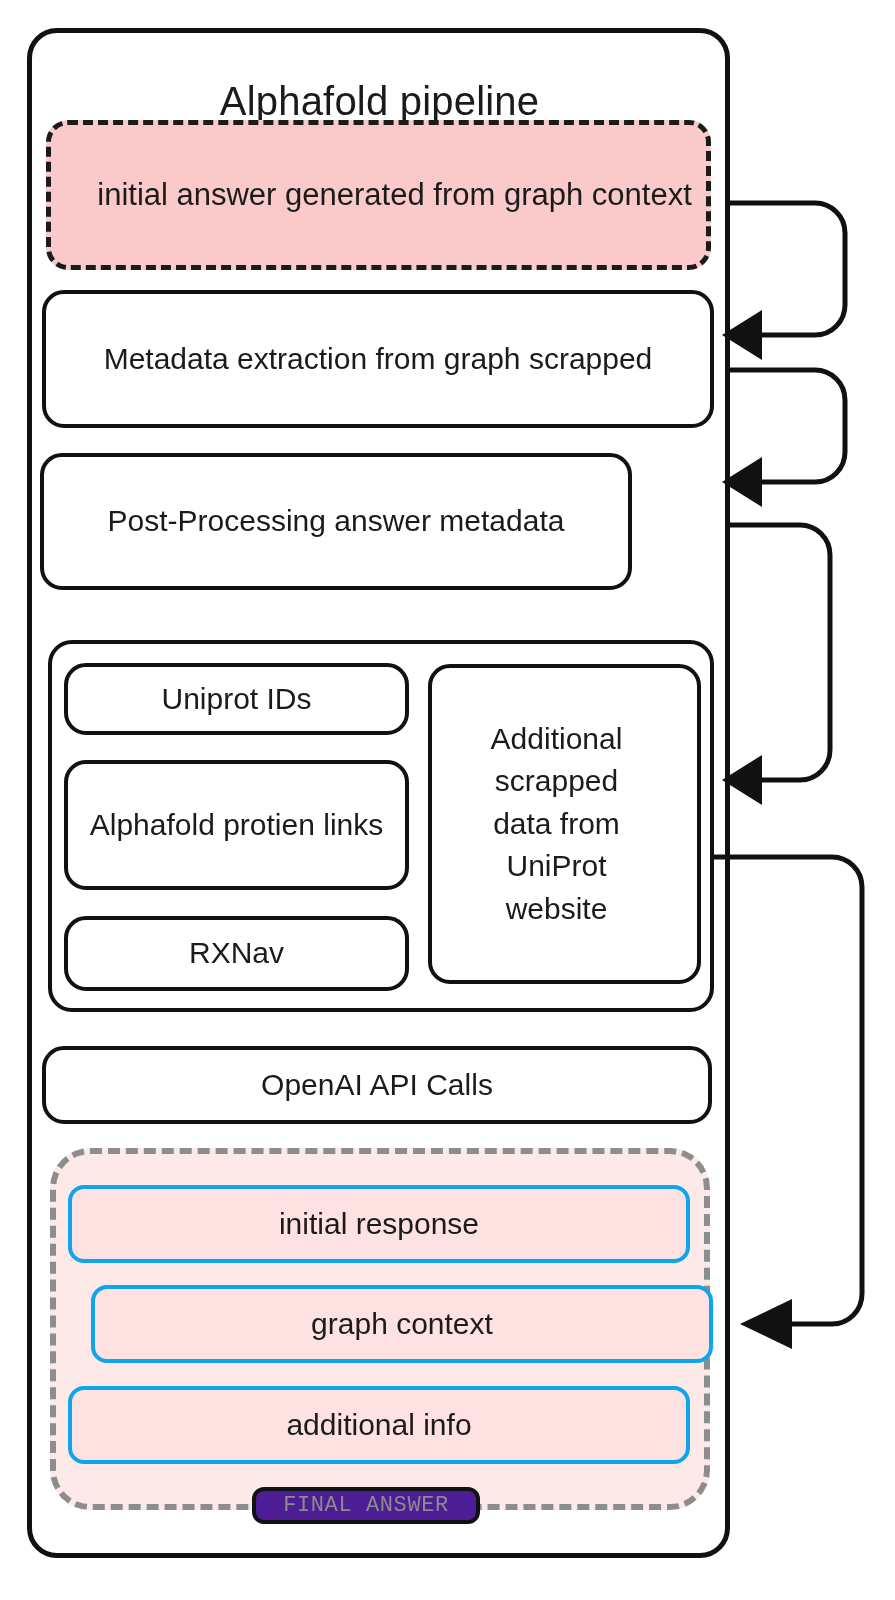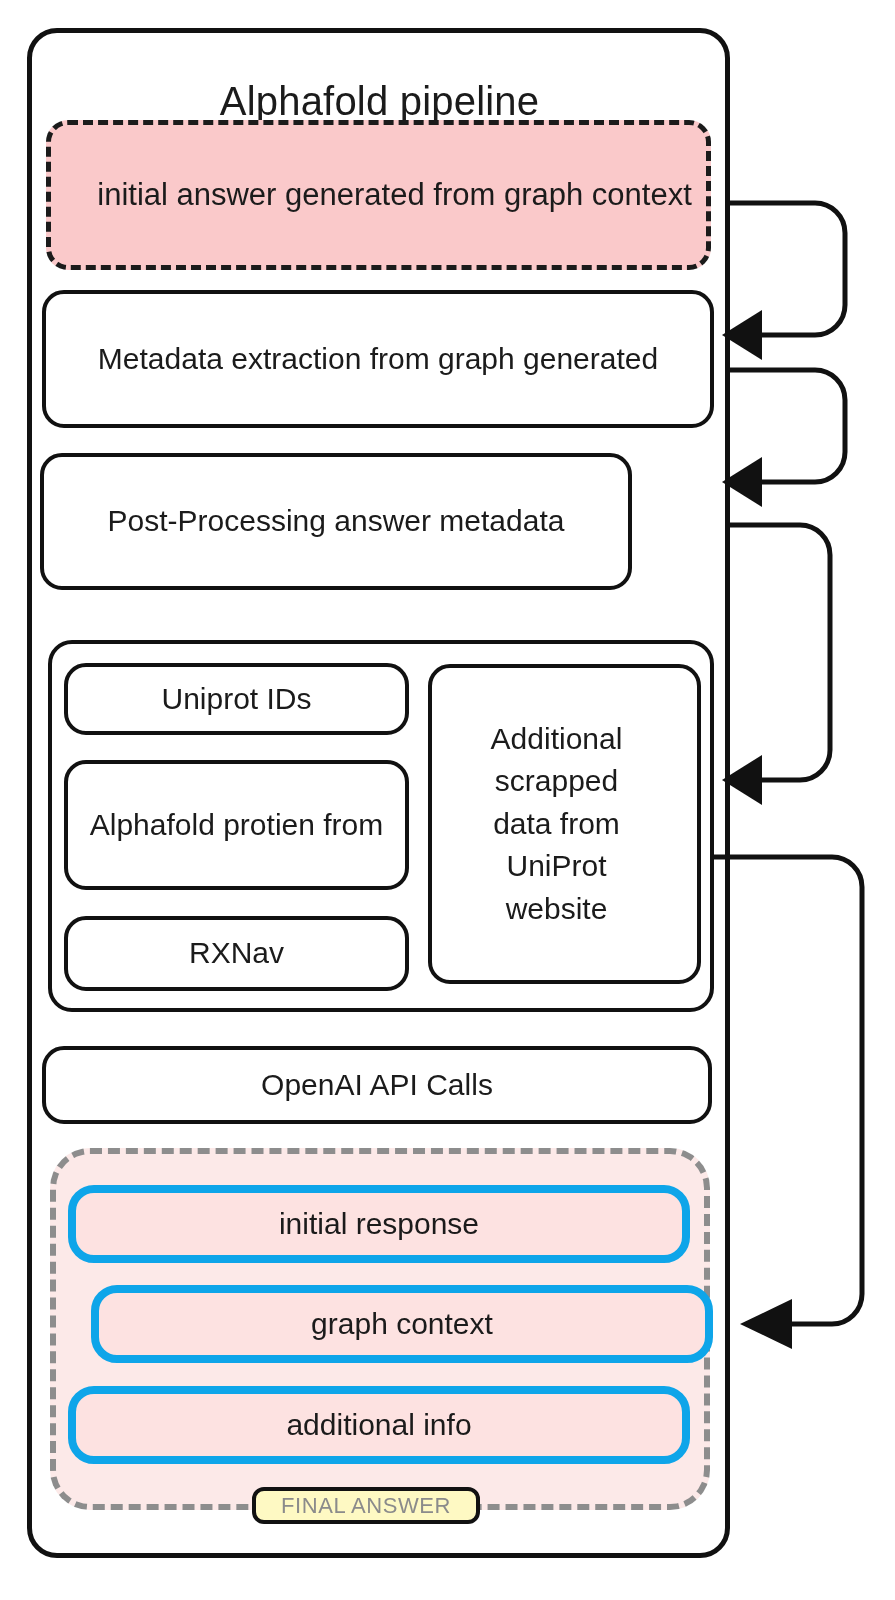--- a/index.html
+++ b/index.html
@@ -69,22 +69,22 @@
   .node-highlight {
     background: #fac9ca;
     border: 5px dashed #1b1b1b;
     border-radius: 22px;
     padding-left: 42px;
   }
 
   
   .node-pinkrow {
     background: #fde2e1;
-    border: 8px solid #0ea5e9;
-    border-radius: 26px;
+    border: 4px solid #0ea5e9;
+    border-radius: 16px;
   }
 
   
   .group-shell {
     position: absolute;
     box-sizing: border-box;
     border: 4px solid #111111;
     border-radius: 24px;
     background: #ffffff;
   }
@@ -96,27 +96,28 @@
     border: 6px dashed #8d8d8d;
     border-radius: 40px;
     background: #fce9e8;
   }
 
   .final-badge {
     position: absolute;
     box-sizing: border-box;
     border: 4px solid #111111;
     border-radius: 12px;
-    background: #fef9c3;
+    background: #4c1d95;
     display: flex;
     align-items: center;
     justify-content: center;
     color: #8b8b8b;
     font-size: 22px;
     letter-spacing: 0.6px;
+    font-family: Liberation Mono, monospace;
   }
 
   
   #connectors {
     position: absolute;
     left: 0;
     top: 0;
     width: 895px;
     height: 1600px;
     pointer-events: none;
@@ -137,29 +138,29 @@
 <body>
 
 <div id="canvas">
 
   <div class="outer-container">
     <div class="pipeline-title">Alphafold pipeline</div>
   </div>
 
   <div class="node node-highlight" style="left:46px; top:120px; width:665px; height:150px; font-size:31px;">initial answer generated from graph context</div>
 
-  <div class="node" style="left:42px; top:290px; width:672px; height:138px;">Metadata extraction from graph generated</div>
+  <div class="node" style="left:42px; top:290px; width:672px; height:138px;">Metadata extraction from graph scrapped</div>
 
   <div class="node" style="left:40px; top:453px; width:592px; height:137px;">Post-Processing answer metadata</div>
 
   <div class="group-shell" style="left:48px; top:640px; width:666px; height:372px;"></div>
 
   <div class="node" style="left:64px; top:663px; width:345px; height:72px;">Uniprot IDs</div>
 
-  <div class="node" style="left:64px; top:760px; width:345px; height:130px;">Alphafold protien from</div>
+  <div class="node" style="left:64px; top:760px; width:345px; height:130px;">Alphafold protien links</div>
 
   <div class="node" style="left:64px; top:916px; width:345px; height:75px;">RXNav</div>
 
   <div class="node" style="left:428px; top:664px; width:273px; height:320px; padding-left:36px; padding-right:52px; line-height:1.42;">Additional scrapped data from UniProt website</div>
 
   <div class="node" style="left:42px; top:1046px; width:670px; height:78px;">OpenAI API Calls</div>
 
   <div class="group-final" style="left:50px; top:1148px; width:660px; height:362px;"></div>
 
   <div class="node node-pinkrow" style="left:68px; top:1185px; width:622px; height:78px;">initial response</div>

